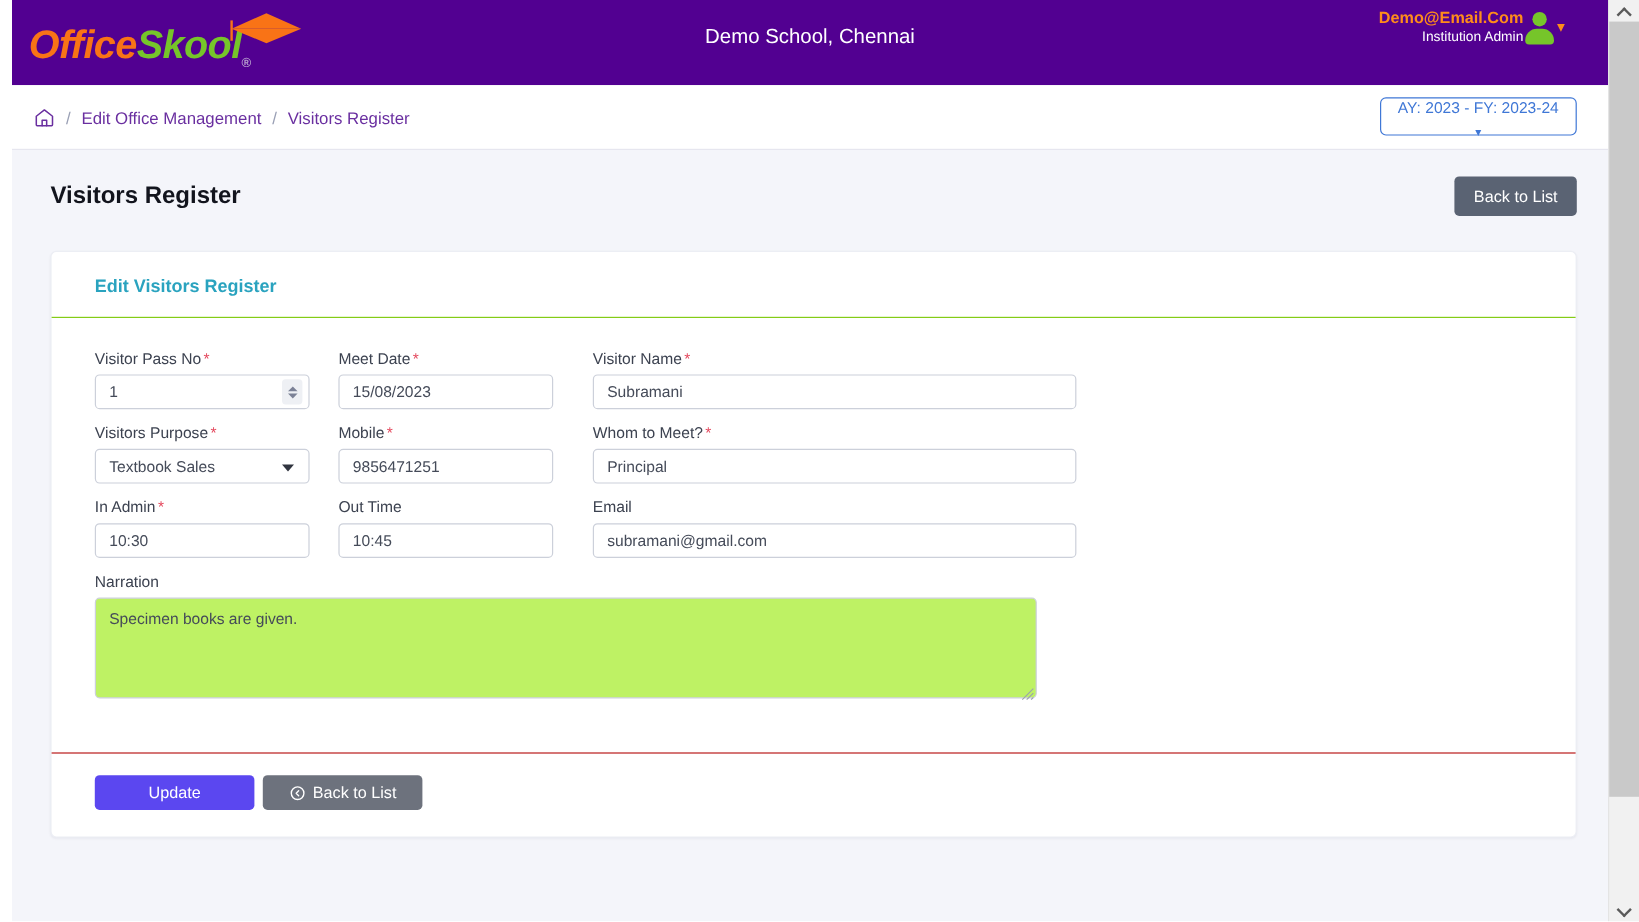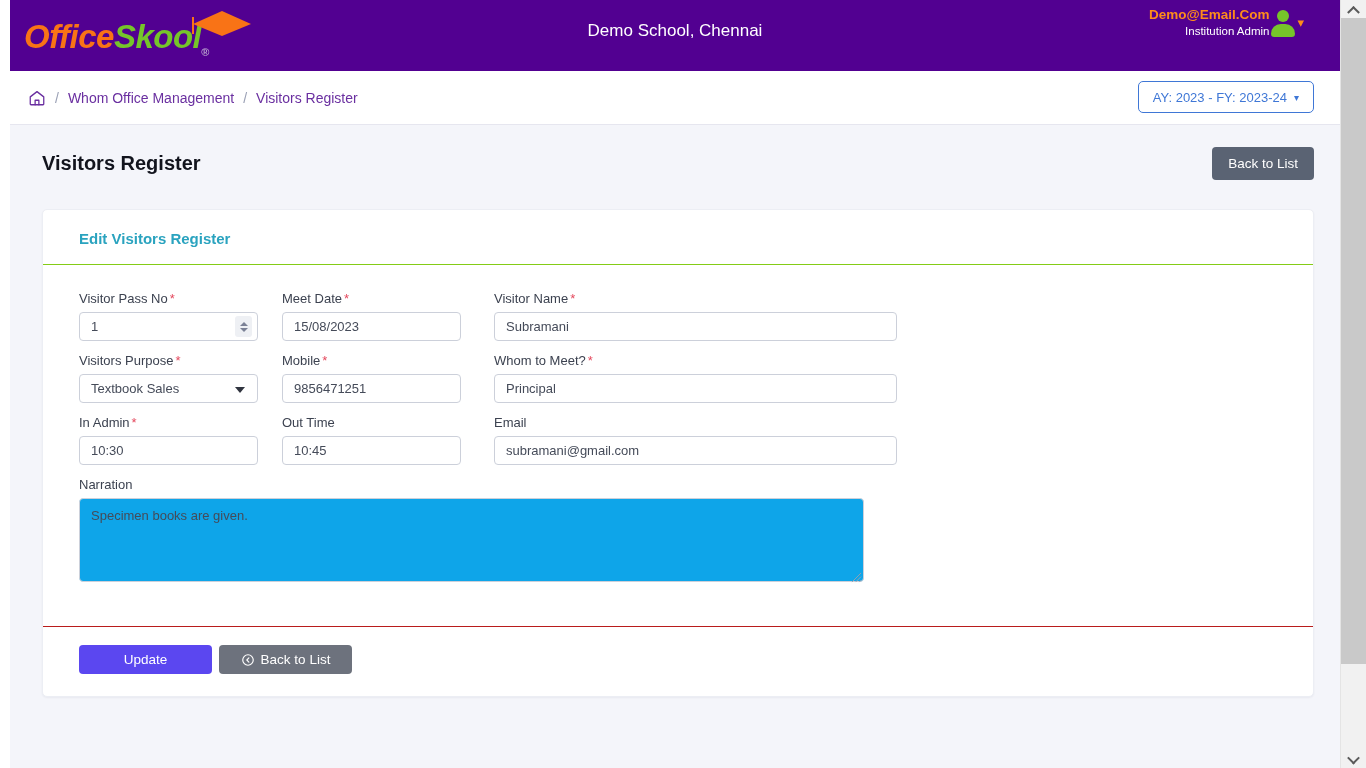--- a/index.html
+++ b/index.html
@@ -160,20 +160,21 @@
     display: flex;
     align-items: center;
     gap: 7px;
     border: 1px solid #3f77d6;
     border-radius: 5px;
     background: #ffffff;
     color: #3f77d6;
     font-size: 13px;
     white-space: nowrap;
     cursor: pointer;
+    flex-direction: column;
   }
   .ayfy-caret { font-size: 10px; }
 
   
   .headrow {
     position: relative;
     height: 62px;
     margin-top: 22px;
   }
   .page-title {
@@ -285,21 +286,21 @@
     border-top: 6px solid #30343f;
     pointer-events: none;
   }
   .sel-wrap .fctl { padding-right: 26px; }
 
   .ta {
     width: 785px;
     height: 84px;
     border: 1px solid #ccd0da;
     border-radius: 4px;
-    background: #0ea5e9;
+    background: #bef264;
     padding: 9px 11px;
     font-size: 13px;
     font-family: inherit;
     color: #454b59;
     resize: none;
     outline: none;
     overflow: hidden;
   }
   .ta-wrap { position: relative; width: 785px; }
   .ta-grip {
@@ -399,21 +400,21 @@
 
     <div class="crumbbar">
       <div class="crumbs">
         <span>
           <svg class="home-icon" width="18" height="18" viewBox="0 0 24 24" fill="none" stroke="#6a2fa0" stroke-width="1.7" stroke-linecap="round" stroke-linejoin="round">
             <path d="M3 10.5 12 3.5l9 7V20a1 1 0 0 1-1 1H4a1 1 0 0 1-1-1z"></path>
             <path d="M9.5 21v-6h5v6"></path>
           </svg>
         </span>
         <span class="crumb-sep">/</span>
-        <a class="crumb-link" href="#">Whom Office Management</a>
+        <a class="crumb-link" href="#">Edit Office Management</a>
         <span class="crumb-sep">/</span>
         <span class="crumb-current">Visitors Register</span>
       </div>
       <div class="ayfy">
         <span>AY: 2023 - FY: 2023-24</span>
         <span class="ayfy-caret">▾</span>
       </div>
     </div>
 
     <div class="headrow">

